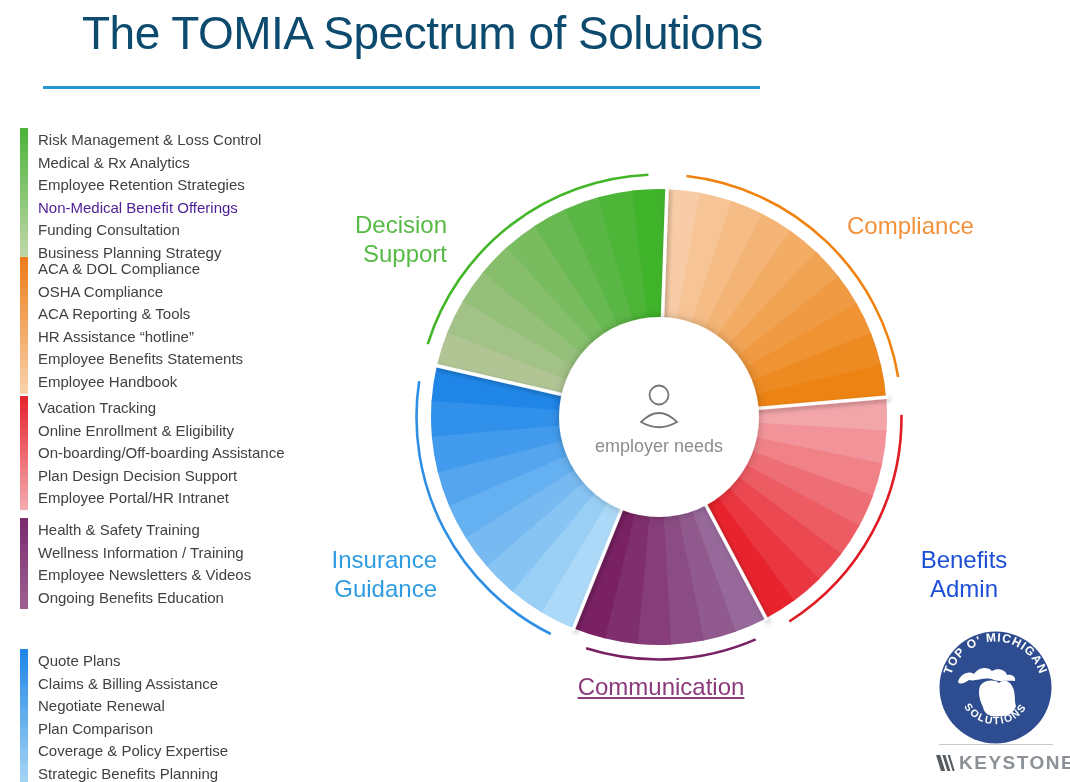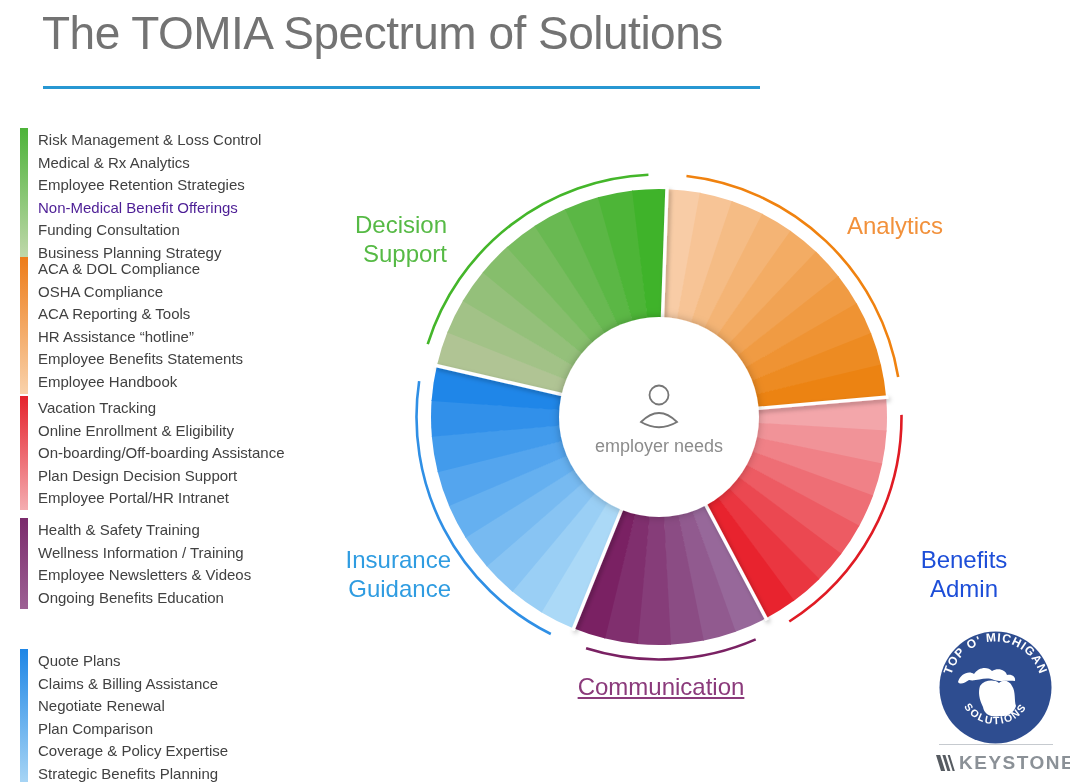--- a/index.html
+++ b/index.html
@@ -13,35 +13,35 @@
   .svc-section{position:absolute;left:20px;display:flex;}
   .svc-bar{width:8px;flex:none;}
   .svc-items{margin-left:10px;padding-top:1px;}
   .svc-item{font-size:15px;line-height:22.6px;color:#414141;white-space:nowrap;}
   
   .seg-label{position:absolute;font-size:24px;line-height:28.5px;font-weight:400;}
   #lbl-decision-support{left:295px;top:211px;width:152px;text-align:right;}
   #lbl-compliance{left:847px;top:212px;width:200px;text-align:left;}
   #lbl-benefits-admin{left:884px;top:546px;width:160px;text-align:left;}
   #lbl-communication{left:536px;top:673px;width:250px;text-align:center;}
-  #lbl-insurance-guidance{left:309px;top:546px;width:142px;text-align:right;}
+  #lbl-insurance-guidance{left:295px;top:546px;width:142px;text-align:right;}
   
   #wheel{position:absolute;left:399px;top:157px;}
   
   #tomia-logo{position:absolute;left:938px;top:630px;}
   .keystone-divider{position:absolute;left:939px;top:744px;width:114px;height:1px;background:#C6CACF;}
   .keystone-row{position:absolute;left:936px;top:752px;display:flex;align-items:center;}
   .keystone-text{font-size:19px;font-weight:bold;color:#8B9197;letter-spacing:1.5px;margin-left:3px;}
 </style>
 </head>
 <body>
 
 <div class="slide">
 
-  <div class="title" style="color: #737373;">The TOMIA Spectrum of Solutions</div>
+  <div class="title" style="color: #0c4a6e; margin-left: 40px;">The TOMIA Spectrum of Solutions</div>
   <div class="title-underline" style="background: rgb(39, 151, 210);"></div>
 
   <div class="svc-section" id="sec-0" style="top:128px">
     <div class="svc-bar" style="background: linear-gradient(rgb(77, 179, 57), rgb(198, 218, 177));"></div>
     <div class="svc-items">
         <div class="svc-item" style="color: rgb(65, 65, 65);">Risk Management &amp; Loss Control</div>
         <div class="svc-item" style="color: rgb(65, 65, 65);">Medical &amp; Rx Analytics</div>
         <div class="svc-item" style="color: rgb(65, 65, 65);">Employee Retention Strategies</div>
         <div class="svc-item" style="color: #4c1d95;">Non-Medical Benefit Offerings</div>
         <div class="svc-item" style="color: rgb(65, 65, 65);">Funding Consultation</div>
@@ -159,21 +159,21 @@
     <g id="outer-arcs">
         <path d="M 287.45177933871736,19.058824998427554 A 242.5,242.5 0 0 1 499.1742583727786,219.97595557878563" fill="none" stroke="#F0820F" stroke-width="2.6"></path>
         <path d="M 502.4907663430615,257.88381514164433 A 242.5,242.5 0 0 1 390.29515502410476,464.52242560962475" fill="none" stroke="#E01B24" stroke-width="2.6"></path>
         <path d="M 356.6966492143723,482.38706803839256 A 242.5,242.5 0 0 1 187.07884362021377,491.27636055644507" fill="none" stroke="#7A2163" stroke-width="2.6"></path>
         <path d="M 151.7970303208714,477.0215826884911 A 242.5,242.5 0 0 1 20.16365313473517,224.15621780106935" fill="none" stroke="#2F8FE5" stroke-width="2.6"></path>
         <path d="M 28.72363944355493,187.0788436202139 A 242.5,242.5 0 0 1 249.4222985639062,17.730806266399497" fill="none" stroke="#44B62A" stroke-width="2.6"></path>
       </g>
   </svg>
 
   <div class="seg-label" id="lbl-decision-support" style="color: rgb(86, 186, 69);">Decision<br>Support</div>
-  <div class="seg-label" id="lbl-compliance" style="color: rgb(242, 145, 59);">Analytics</div>
+  <div class="seg-label" id="lbl-compliance" style="color: rgb(242, 145, 59);">Compliance</div>
   <div class="seg-label" id="lbl-benefits-admin" style="color: #1d4ed8; text-align: center;">Benefits<br>Admin</div>
   <div class="seg-label" id="lbl-communication" style="color: rgb(139, 58, 123); text-decoration: underline;">Communication</div>
   <div class="seg-label" id="lbl-insurance-guidance" style="color: rgb(47, 156, 225);">Insurance<br>Guidance</div>
 
   <svg id="tomia-logo" width="115" height="115" viewBox="0 0 115 115">
     <defs>
       <path id="arcTop" d="M 15.8,76.9 A 46,46 0 1 1 99.2,76.9" fill="none"></path>
       <path id="arcBottom" d="M 23.9,72.7 A 37,37 0 0 0 91.1,72.7" fill="none"></path>
     </defs>
     <circle cx="57.5" cy="57.5" r="56" fill="#2E4D90"></circle>

